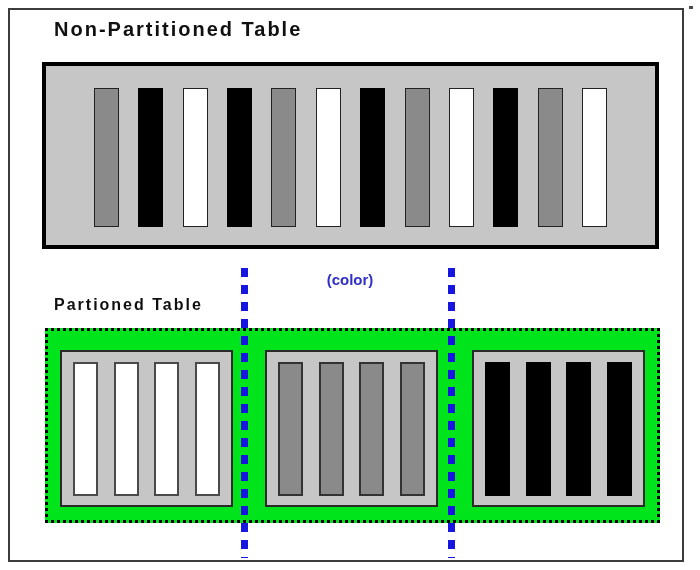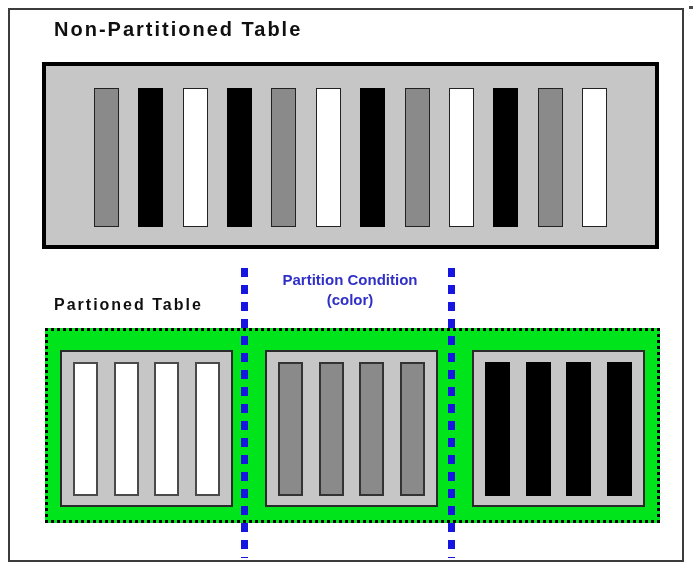--- a/index.html
+++ b/index.html
@@ -92,21 +92,20 @@
       <div class="bar bar-gray"></div>
       <div class="bar bar-white"></div>
       <div class="bar bar-black"></div>
       <div class="bar bar-gray"></div>
       <div class="bar bar-white"></div>
     </div>
 
   <div class="pt-title">Partioned Table</div>
 
   <div class="condition">
-    <div>Partition Condition</div>
     <div>(color)</div>
   </div>
 
   <div class="green-box">
     <div class="part-box part-left">
         <div class="bar bar-white"></div>
         <div class="bar bar-white"></div>
         <div class="bar bar-white"></div>
         <div class="bar bar-white"></div>
       </div>

